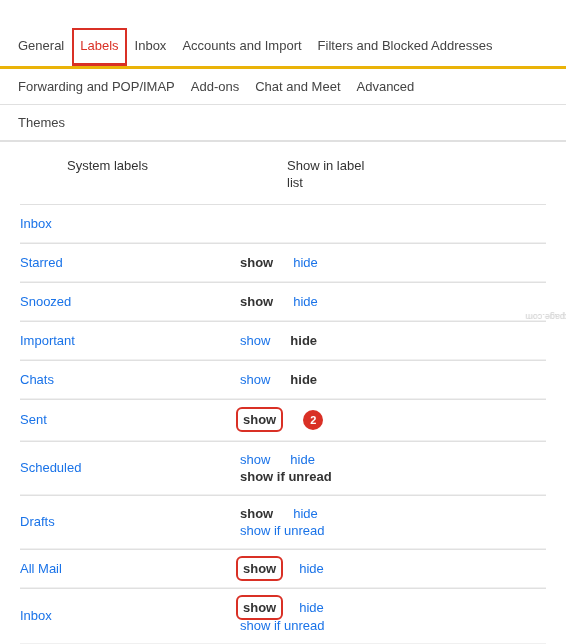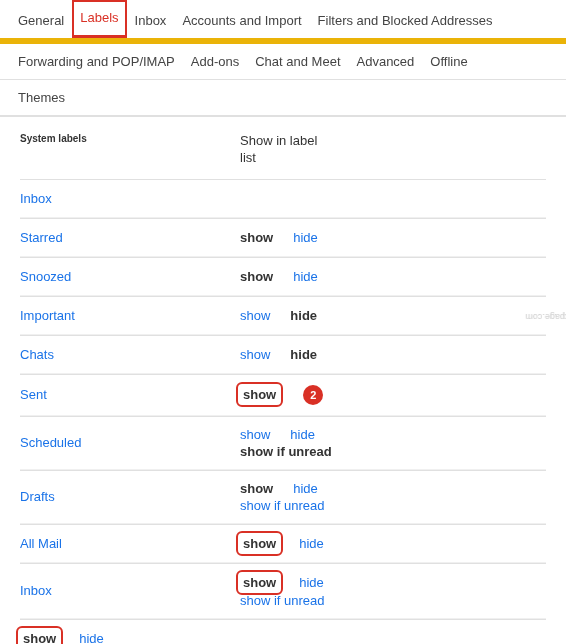--- a/index.html
+++ b/index.html
@@ -9,24 +9,25 @@
       color: #333;
       background: #fff;
       width: 566px;
       min-height: 644px;
       overflow-x: hidden;
     }
 
     
     .nav-row1 {
       display: flex;
-      align-items: flex-end;
+      align-items: flex-start;
       padding: 0 10px;
-      border-bottom: 6px solid #eab308;
+      border-bottom: 3px solid #eab308;
       flex-wrap: wrap;
+      margin-top: 28px;
     }
     .nav-row2 {
       display: flex;
       align-items: center;
       padding: 0 10px;
       border-bottom: 1px solid #e0e0e0;
       flex-wrap: wrap;
     }
     .nav-item {
       padding: 10px 8px;
@@ -59,23 +60,24 @@
 
     
     .table-header {
       display: flex;
       align-items: flex-start;
       margin-bottom: 8px;
       padding-bottom: 4px;
     }
     .col-label-header {
       width: 220px;
-      font-weight: bold;
-      font-size: 10px;
+      font-weight: normal;
+      font-size: 13px;
       color: #333;
+      margin-left: 47px;
     }
     .col-show-header {
       font-weight: normal;
       font-size: 13px;
       color: #333;
       line-height: 1.3;
     }
 
     
     .divider {
@@ -148,21 +150,20 @@
     <span class="nav-item">Inbox</span>
     <span class="nav-item">Accounts and Import</span>
     <span class="nav-item">Filters and Blocked Addresses</span>
   </div>
 <div class="nav-row2">
 
 <span class="nav-item">Forwarding and POP/IMAP</span>
     <span class="nav-item">Add-ons</span>
     <span class="nav-item">Chat and Meet</span>
     <span class="nav-item">Advanced</span>
-    <span class="nav-item">Offline</span>
   </div>
 <div class="nav-row3">
 
 <span class="nav-item">Themes</span>
   </div>
 
 <div class="content">
   <div class="table-header">
     <div class="col-label-header">System labels</div>
     <div class="col-show-header" style="white-space:pre-line;">Show in label

